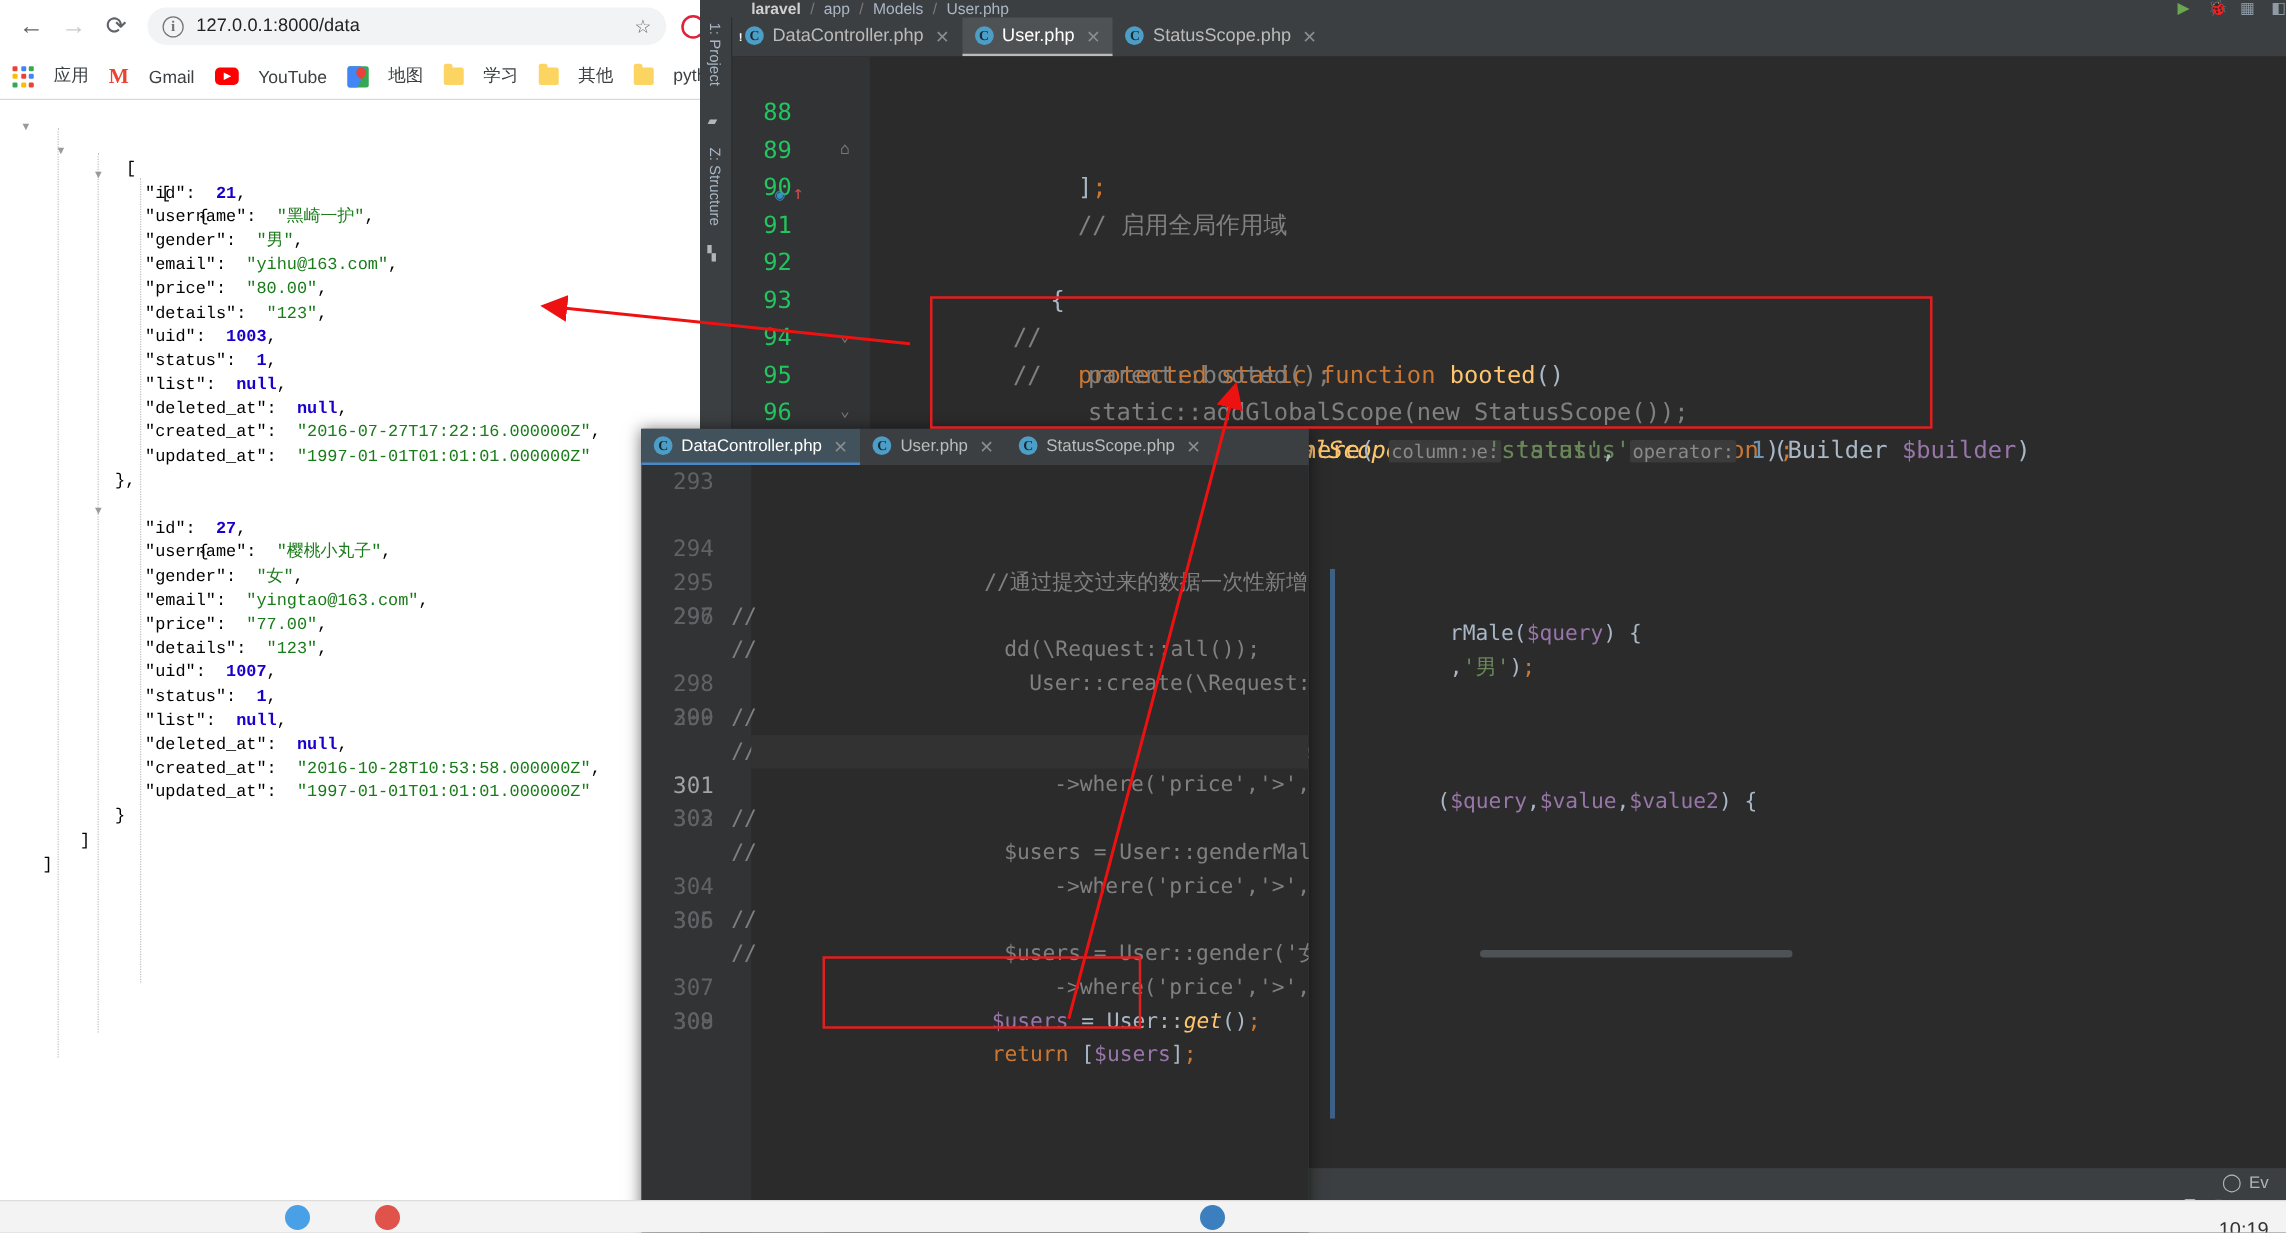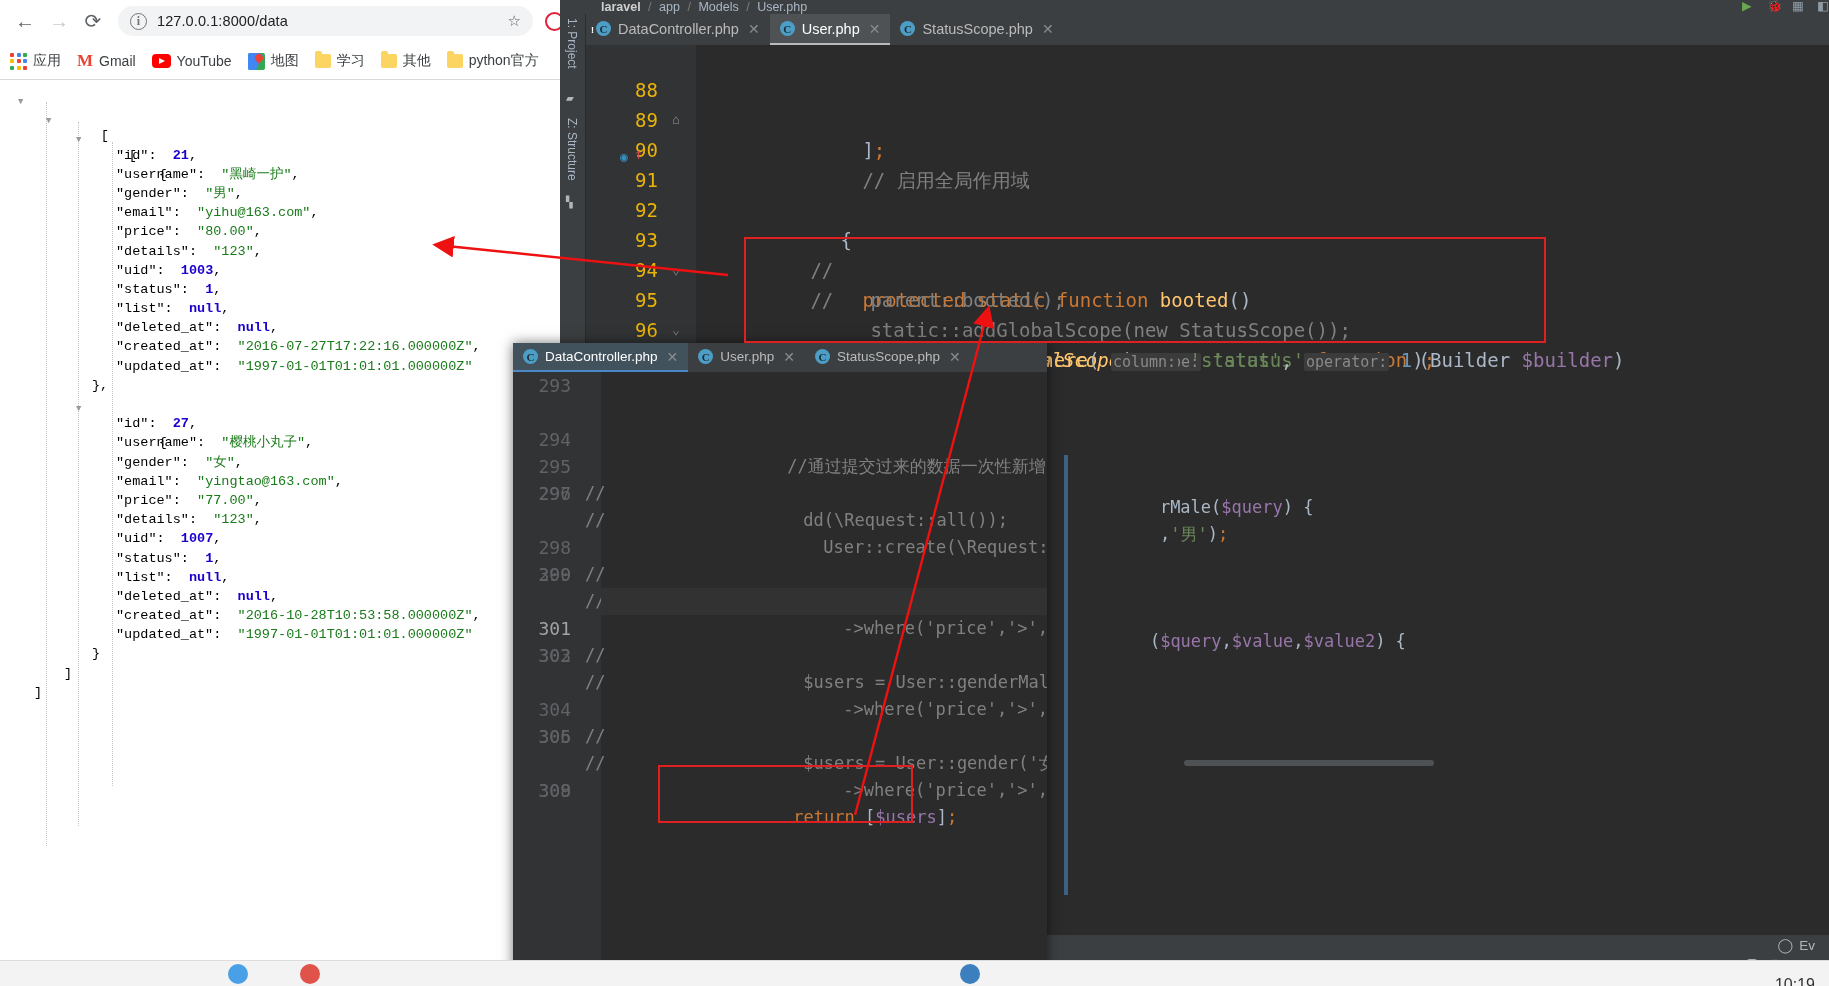--- a/index.html
+++ b/index.html
@@ -59,21 +59,21 @@
   }
   .ext-badge-excl {
     position: absolute; right: -4px; bottom: -4px; width: 11px; height: 11px;
     color: #fff; font-size: 9px; font-weight: bold; line-height: 11px; text-align: center; z-index: 2;
   }
   .ext-v { color: #2f5bd4; font-size: 19px; font-weight: bold; font-family: "Liberation Serif", serif;}
   .ext-ring { width: 19px; height: 19px; border: 2.5px solid #e1203a; border-radius: 50%; }
 
   .bm-row { position: absolute; left: 0; top: 42px; height: 38px; width: 660px;
     display: flex; align-items: center; padding: 0 10px; gap: 16px; }
-  .bm { display: flex; align-items: center; gap: 6px; font-size: 14px; color: #3c4043; cursor: pointer; white-space: nowrap; }
+  .bm { display: flex; align-items: center; gap: 16px; font-size: 14px; color: #3c4043; cursor: pointer; white-space: nowrap; }
   .apps-grid { display: grid; grid-template-columns: repeat(3, 4px); grid-template-rows: repeat(3, 4px); gap: 2.5px; }
   .apps-grid i { display: block; width: 4px; height: 4px; border-radius: 1px; }
   .ic-m { color: #ea4335; font-weight: bold; font-size: 17px; font-family: "Liberation Serif", serif; }
   .ic-yt { width: 19px; height: 14px; background: #ff0000; border-radius: 4px; position: relative; }
   .ic-yt::after { content: ""; position: absolute; left: 7px; top: 3.5px; border-left: 6px solid #fff;
       border-top: 3.5px solid transparent; border-bottom: 3.5px solid transparent; }
   .ic-map { width: 17px; height: 17px; background: #34a853; border-radius: 2px; position: relative; overflow: hidden; }
   .ic-map::before { content:""; position:absolute; left:-3px; top:-2px; width:14px; height:22px; background:#4285f4; transform:rotate(25deg); }
   .ic-map::after { content:""; position:absolute; right:2px; top:1px; width:8px; height:8px; border-radius:50% 50% 50% 0; background:#ea4335; transform:rotate(-45deg); }
   .ic-folder { width: 16px; height: 14px; background: #fcd462; border-radius: 2px; position: relative; }
@@ -141,21 +141,21 @@
     position: absolute; left: 26px; top: 45px; width: 1243px; height: 890px;
     background: #2b2b2b; overflow: hidden;
   }
   .gutter-top {
     position: absolute; left: 0; top: 0; width: 110px; height: 100%;
     background: #313335;
   }
   .code-top { position: absolute; left: 110px; top: 0; right: 0; height: 100%; }
 
   .eline { position: relative; height: 30px; line-height: 30px; white-space: pre; font-size: 19px; }
-  .lnum { position: absolute; left: 0; width: 72px; text-align: right; color: #eab308; font-size: 19px; }
+  .lnum { position: absolute; left: 0; width: 72px; text-align: center; color: #22c55e; font-size: 19px; }
   .fold { position: absolute; left: 86px; color: #787878; font-size: 13px; }
 
   
   .k  { color: #cc7832; }            
   .fn { color: #ffc66d; }            
   .fni{ color: #ffc66d; font-style: italic; }
   .str{ color: #6a8759; }            
   .num{ color: #6897bb; }            
   .cm { color: #808080; }            
   .var{ color: #9876aa; }            
@@ -570,20 +570,24 @@
         </div>
 
         <div class="eline-b">
           <span class="lnum-b" style="left:-88px">305</span>
           <span class="cmark" style="left:-16px">//</span>
           <span style="padding-left:140px" class="cm">-&gt;where('price','&gt;',90)-&gt;get</span>
         </div>
 
         <div class="eline-b"><span class="lnum-b" style="left:-88px">306</span></div>
 
+        <div class="eline-b">
+          <span class="lnum-b" style="left:-88px">307</span>
+          <span style="padding-left:90px"><span class="var">$users</span><span class="pl"> = User::</span><span class="fni">get</span><span class="pl">()</span><span class="k">;</span></span>
+        </div>
 
         <div class="eline-b">
           <span class="lnum-b" style="left:-88px">308</span>
           <span style="padding-left:90px"><span class="k">return </span><span class="pl">[</span><span class="var">$users</span><span class="pl">]</span><span class="k">;</span></span>
         </div>
 
         <div class="eline-b"><span class="lnum-b" style="left:-88px">309</span></div>
       </div>
     </div>
   </div>

